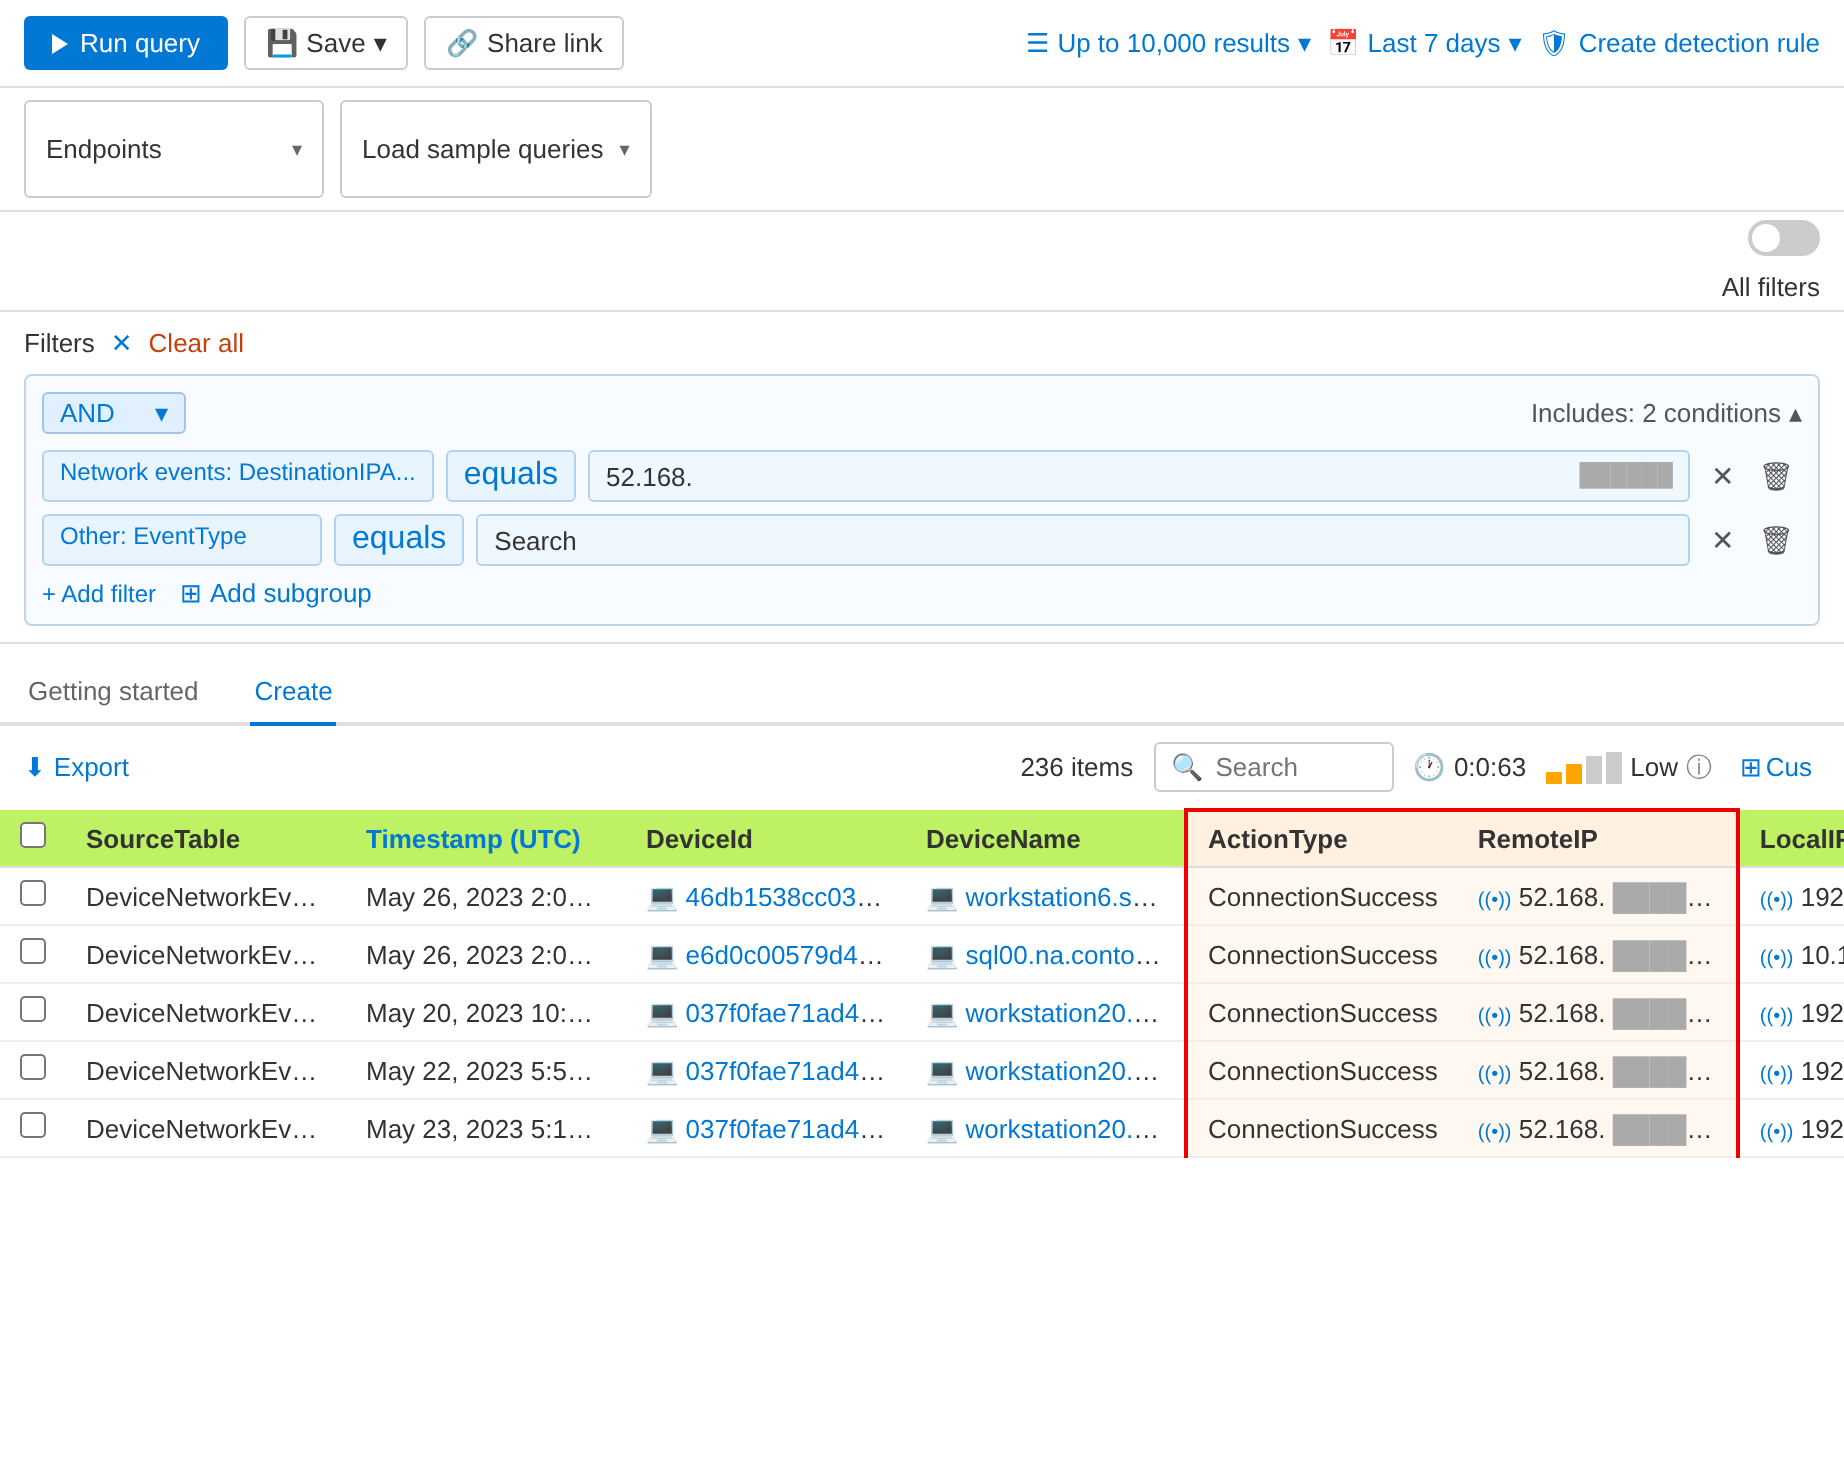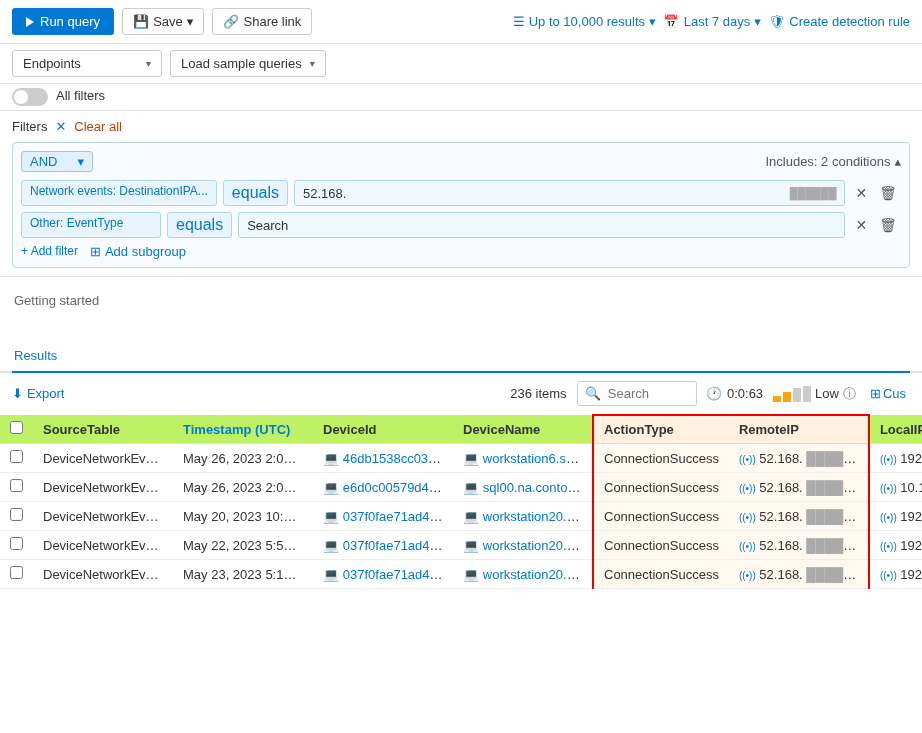--- a/index.html
+++ b/index.html
@@ -21,49 +21,49 @@
       cursor: pointer; display: flex; align-items: center; gap: 4px; color: #333; font-size: 13px;
     }
     .toolbar-right { margin-left: auto; display: flex; align-items: center; gap: 8px; }
     .toolbar-link { color: #0078d4; cursor: pointer; display: flex; align-items: center; gap: 4px; font-size: 13px; border: none; background: none; }
 
     
     .filter-bar {
       display: flex; align-items: center; padding: 6px 12px; gap: 8px; border-bottom: 1px solid #e0e0e0;
     }
     .select-dropdown {
-      border: 1px solid #ccc; border-radius: 3px; padding: 5px 10px; background: #fff;
+      border: 1px solid #ccc; border-radius: 3px; padding: 16px 10px; background: #fff;
       cursor: pointer; display: flex; align-items: center; gap: 8px; font-size: 13px; min-width: 150px; justify-content: space-between;
     }
     .select-dropdown .chevron { font-size: 10px; color: #666; margin-left: auto; }
 
     
-    .all-filters-bar { padding: 4px 12px; border-bottom: 1px solid #e0e0e0; display: flex; align-items: flex-start; gap: 8px; }
+    .all-filters-bar { padding: 4px 12px; border-bottom: 1px solid #e0e0e0; display: flex; align-items: flex-end; gap: 8px; flex-direction: column; }
     .toggle { width: 36px; height: 18px; background: #ccc; border-radius: 9px; position: relative; cursor: pointer; }
     .toggle-knob { width: 14px; height: 14px; background: #fff; border-radius: 50%; position: absolute; top: 2px; left: 2px; }
 
     
     .filters-section { padding: 8px 12px; border-bottom: 1px solid #e0e0e0; }
     .filters-header { display: flex; align-items: flex-end; gap: 8px; margin-bottom: 8px; color: #333; font-size: 13px; }
     .clear-all { color: #c2410c; cursor: pointer; display: flex; align-items: center; gap: 3px; }
     .filter-group { border: 1px solid #c0d6e8; border-radius: 4px; padding: 8px; background: #f8fbff; }
     .filter-group-header { display: flex; align-items: center; justify-content: space-between; margin-bottom: 8px; }
     .and-badge { background: #e0f0ff; border: 1px solid #a0c4e8; border-radius: 3px; padding: 2px 8px; font-size: 12px; color: #0078d4; display: flex; align-items: center; gap: 20px; cursor: pointer; }
     .includes-label { font-size: 12px; color: #555; display: flex; align-items: center; gap: 4px; }
     .filter-row { display: flex; gap: 6px; margin-bottom: 6px; }
     .filter-chip { background: #e8f4fe; border: 1px solid #b0d4f0; border-radius: 3px; padding: 3px 8px; font-size: 12px; color: #0078d4; min-width: 140px; white-space: nowrap; overflow: hidden; text-overflow: ellipsis; }
     .filter-op { background: #e8f4fe; border: 1px solid #b0d4f0; border-radius: 3px; padding: 3px 8px; font-size: 16px; color: #0078d4; }
     .filter-value { background: #f0f8ff; border: 1px solid #b0d4f0; border-radius: 3px; padding: 3px 8px; font-size: 12px; color: #333; min-width: 120px; flex: 1; display: flex; align-items: center; justify-content: space-between; }
     .filter-actions { display: flex; align-items: center; gap: 4px; }
     .icon-btn { background: none; border: none; cursor: pointer; color: #555; font-size: 14px; padding: 2px 4px; }
-    .filter-footer { display: flex; align-items: flex-start; gap: 12px; margin-top: 6px; }
+    .filter-footer { display: flex; align-items: center; gap: 12px; margin-top: 6px; }
     .add-filter-btn { color: #0078d4; cursor: pointer; display: flex; align-items: center; gap: 4px; font-size: 12px; background: none; border: none; }
 
     
-    .results-tabs { display: flex; padding: 0 12px; border-bottom: 2px solid #e0e0e0; margin-top: 8px; gap: 24px; flex-direction: column; }
+    .results-tabs { display: flex; padding: 0 12px; border-bottom: 2px solid #e0e0e0; margin-top: 8px; gap: 24px; }
     .tab { padding: 8px 2px; cursor: pointer; font-size: 13px; color: #666; border-bottom: 2px solid transparent; margin-bottom: -2px; }
     .tab.active { color: #0078d4; border-bottom: 2px solid #0078d4; font-weight: 500; }
 
     
     .results-toolbar { display: flex; align-items: center; padding: 8px 12px; gap: 12px; }
     .export-btn { color: #0078d4; cursor: pointer; display: flex; align-items: center; gap: 4px; background: none; border: none; font-size: 13px; }
     .results-right { margin-left: auto; display: flex; align-items: center; gap: 10px; }
     .search-box { border: 1px solid #ccc; border-radius: 3px; padding: 4px 8px; display: flex; align-items: center; gap: 6px; min-width: 120px; }
     .search-box input { border: none; outline: none; font-size: 13px; width: 80px; }
     .time-badge { display: flex; align-items: center; gap: 4px; font-size: 12px; color: #333; }
@@ -193,21 +193,21 @@
       <button class="add-filter-btn">
         <span>⊞</span>
         <span>Add subgroup</span>
       </button>
     </div>
   </div>
 </div>
 
 <div class="results-tabs">
   <div class="tab">Getting started</div>
-  <div class="tab active">Results</div>
+  <div class="tab active">Create</div>
 </div>
 
 <div class="results-toolbar">
   <button class="export-btn">
     <span>⬇</span>
     <span>Export</span>
   </button>
   <div class="results-right">
     <span>236 items</span>
     <div class="search-box">

